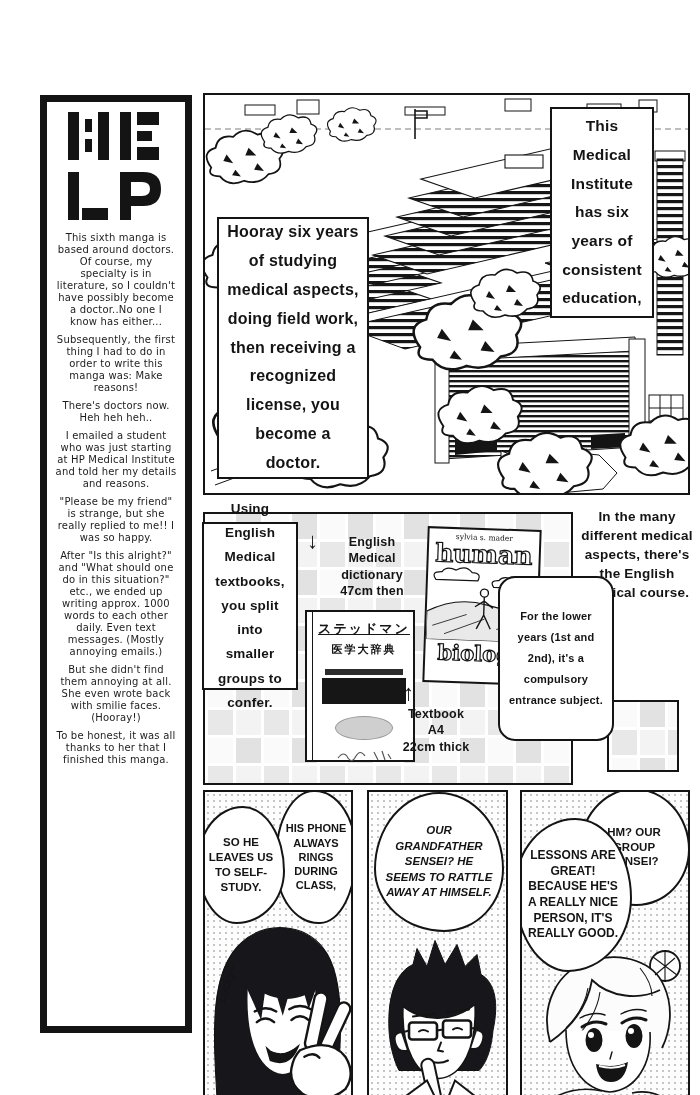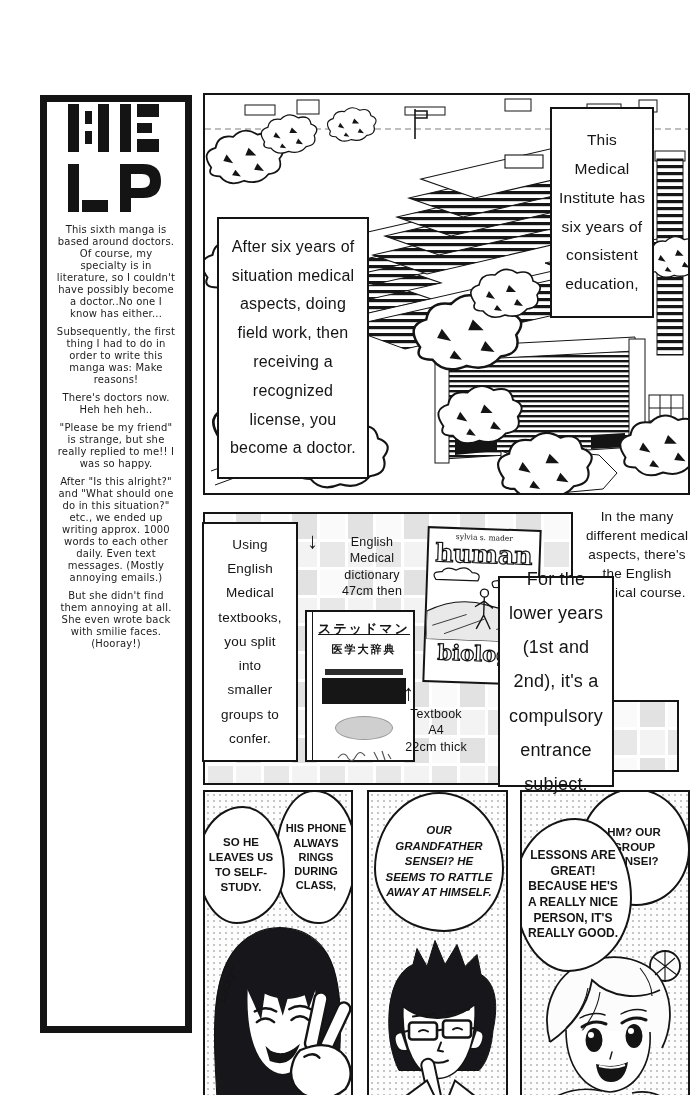--- a/index.html
+++ b/index.html
@@ -1,39 +1,39 @@
 <!DOCTYPE html>
 <html><head>
 <meta charset="utf-8">
 <style>
   html,body{margin:0;padding:0;background:#e9e9e9;}
   #page{position:relative;width:700px;height:1095px;background:#ffffff;overflow:hidden;
         font-family:"Liberation Sans",sans-serif;color:#141414;}
   .abs{position:absolute;}
   
   #sidebar{left:40px;top:95px;width:152px;height:938px;border:7px solid #141414;
-           box-sizing:border-box;background:#fff;overflow:hidden;padding:0 8px 6px;}
+           box-sizing:border-box;background:#fff;overflow:hidden;padding:8px 8px 6px;}
   #help-logo{display:block;margin:2px auto 8px;}
   .hand{font-family:"DejaVu Sans",sans-serif;font-size:10px;line-height:1.2;
         text-align:center;letter-spacing:.2px;color:#1c1c1c;}
   .hand p{margin:0 0 6px;}
   
   .panel{border:2.5px solid #141414;box-sizing:border-box;background:#fff;}
   .halftone{background-color:#fdfdfd;
     background-image:radial-gradient(circle,#c6c6c6 1px,rgba(0,0,0,0) 1.4px);
     background-size:6px 6px;}
   .tiles{background-image:
      repeating-linear-gradient(0deg,#fff 0 3px,rgba(0,0,0,0) 3px 28px),
      repeating-linear-gradient(90deg,#fff 0 3px,rgba(0,0,0,0) 3px 28px),
      conic-gradient(#e2e2e2 25%,#f3f3f3 0 50%,#e8e8e8 0 75%,#fafafa 0);
     background-size:28px 28px,28px 28px,56px 56px;}
   
   .capbox{background:#fff;border:2.5px solid #141414;box-sizing:border-box;
           display:flex;align-items:center;justify-content:center;text-align:center;}
-  .comic{font-weight:normal;letter-spacing:.2px;}
+  .comic{font-weight:bold;letter-spacing:.2px;}
   .cap-line{display:block;}
   
   .bubble{background:#fff;border:2px solid #141414;box-sizing:border-box;
           display:flex;align-items:center;justify-content:center;text-align:center;
           font-weight:bold;}
   
   .book{background:#fff;border:2px solid #141414;box-sizing:border-box;}
   .outline-text{font-family:"DejaVu Serif",serif;font-weight:bold;color:#fff;
                 -webkit-text-stroke:1.2px #141414;text-shadow:0 0 1px #141414;}
   .jp{font-weight:bold;text-align:center;letter-spacing:2px;}
@@ -62,23 +62,25 @@
           <rect x="14" y="96" width="26" height="12"></rect>
 
         <rect x="52" y="60" width="11" height="48"></rect>
         <path d="M63,60 h12 q18,0 18,17 q0,17 -18,17 h-12 v-10 h11 q8,0 8,-7 q0,-7 -8,-7 h-11 z"></path>
       </g>
     </svg>
     <div class="hand">
         <p>This sixth manga is based around doctors. Of course, my specialty is in literature, so I couldn't have possibly become a doctor..No one I know has either...</p>
         <p>Subsequently, the first thing I had to do in order to write this manga was: Make reasons!</p>
         <p>There's doctors now. Heh heh heh..</p>
+        <p>I emailed a student who was just starting at HP Medical Institute and told her my details and reasons.</p>
         <p>"Please be my friend" is strange, but she really replied to me!! I was so happy.</p>
         <p>After "Is this alright?" and "What should one do in this situation?" etc., we ended up writing approx. 1000 words to each other daily. Even text messages. (Mostly annoying emails.)</p>
         <p>But she didn't find them annoying at all. She even wrote back with smilie faces. (Hooray!)</p>
+        <p>To be honest, it was all thanks to her that I finished this manga.</p>
       </div>
   </div>
 
   <div class="abs panel" style="left:203px;top:93px;width:487px;height:402px;">
     <svg width="483" height="398" viewBox="0 0 483 398">
       <defs>
         <pattern id="bands" width="8" height="7" patternUnits="userSpaceOnUse">
           <rect width="8" height="7" fill="#fff"></rect>
             <rect width="8" height="3.2" fill="#161616"></rect>
         </pattern>
@@ -163,27 +165,27 @@
       <use href="#treeA" transform="translate(212,212) scale(1.55)"></use>
       <use href="#treeA" transform="translate(268,182) scale(1.0)"></use>
       <use href="#treeA" transform="translate(236,300) scale(1.2)"></use>
       <use href="#treeA" transform="translate(296,348) scale(1.35)"></use>
       <use href="#treeA" transform="translate(418,330) scale(1.25)"></use>
       <use href="#treeA" transform="translate(442,148) scale(0.85)"></use>
       <path d="M10,390 L70,368 M6,376 L50,360" stroke="#141414" stroke-width="1"></path>
     </svg>
 
     
-    <div class="abs capbox comic" style="left:12px;top:122px;width:152px;height:262px;font-size:16px;line-height:1.8;padding:4px 8px;">After six years of situation medical aspects, doing field work, then receiving a recognized license, you become a doctor.</div>
+    <div class="abs capbox comic" style="left:12px;top:122px;width:152px;height:262px;font-size:16px;line-height:1.8;padding:4px 8px;">Hooray six years of studying medical aspects, doing field work, then receiving a recognized license, you become a doctor.</div>
     <div class="abs capbox comic" style="left:345px;top:12px;width:104px;height:211px;font-size:15.5px;line-height:1.85;padding:4px 6px;">This Medical Institute has six years of consistent education,</div>
   </div>
 
   <div class="abs panel tiles" style="left:203px;top:512px;width:370px;height:273px;overflow:visible;">
 
-    <div class="abs capbox comic" style="left:-3px;top:8px;width:96px;height:240px;font-size:13.5px;line-height:1.8;padding:4px 22px;z-index:6;">Using English Medical textbooks, you split into smaller groups to confer.</div>
+    <div class="abs capbox comic" style="left:-3px;top:8px;width:96px;height:168px;font-size:13.5px;line-height:1.8;padding:4px 22px;z-index:6;">Using English Medical textbooks, you split into smaller groups to confer.</div>
 
     <div class="abs arrow" style="left:102px;top:16px;z-index:6;">↓</div>
     <div class="abs comic" style="left:124px;top:20px;width:86px;font-size:12.5px;line-height:1.3;text-align:center;z-index:6;">
         <span class="cap-line">English</span>
         <span class="cap-line">Medical</span>
         <span class="cap-line">dictionary</span>
         <span class="cap-line">47cm then</span>
       </div>
 
     <div class="abs book" style="left:220px;top:14px;width:114px;height:156px;transform:rotate(2deg);z-index:2;overflow:hidden;">
@@ -216,21 +218,21 @@
       </div>
     </div>
 
     <div class="abs arrow" style="left:198px;top:168px;z-index:6;">↑</div>
     <div class="abs comic" style="left:176px;top:192px;width:110px;font-size:12.5px;line-height:1.3;text-align:center;z-index:6;">
         <span class="cap-line">Textbook</span>
         <span class="cap-line">A4</span>
         <span class="cap-line">22cm thick</span>
       </div>
 
-    <div class="abs capbox comic" style="left:293px;top:62px;width:116px;height:211px;font-size:18px;line-height:1.9;padding:4px 5px;z-index:5;">For the lower years (1st and 2nd), it's a compulsory entrance subject.</div>
+    <div class="abs capbox comic" style="left:293px;top:62px;width:116px;height:165px;font-size:11px;line-height:1.9;padding:4px 5px;z-index:5;border-radius:17px;">For the lower years (1st and 2nd), it's a compulsory entrance subject.</div>
   </div>
 
   <div class="abs comic" style="left:578px;top:508px;width:118px;font-size:13.5px;line-height:1.4;text-align:center;">In the many different medical aspects, there's the English Medical course.</div>
 
   <div class="abs tiles" style="left:607px;top:700px;width:72px;height:72px;border:2px solid #141414;box-sizing:border-box;"></div>
 
   <div class="abs panel halftone" style="left:203px;top:790px;width:150px;height:320px;overflow:hidden;">
     <svg class="abs" style="left:-8px;top:118px;" width="165" height="205" viewBox="0 0 150 190">
       <path d="M18,190 C14,120 8,58 40,30 C62,10 98,12 116,36 C138,64 132,130 126,190 Z" fill="#17171b" stroke="#111"></path>
       <path d="M46,66 C42,118 56,150 78,152 C100,150 112,118 108,74 C88,88 62,84 46,66 Z" fill="#fff"></path>

